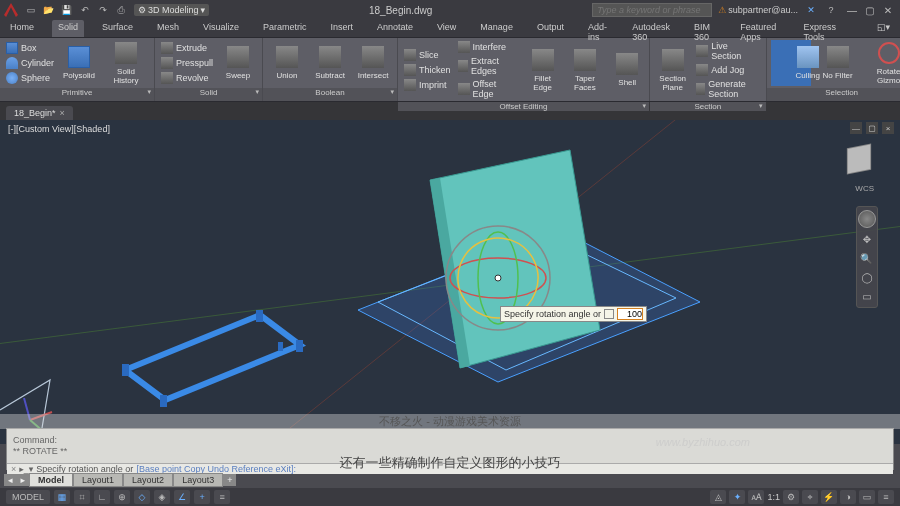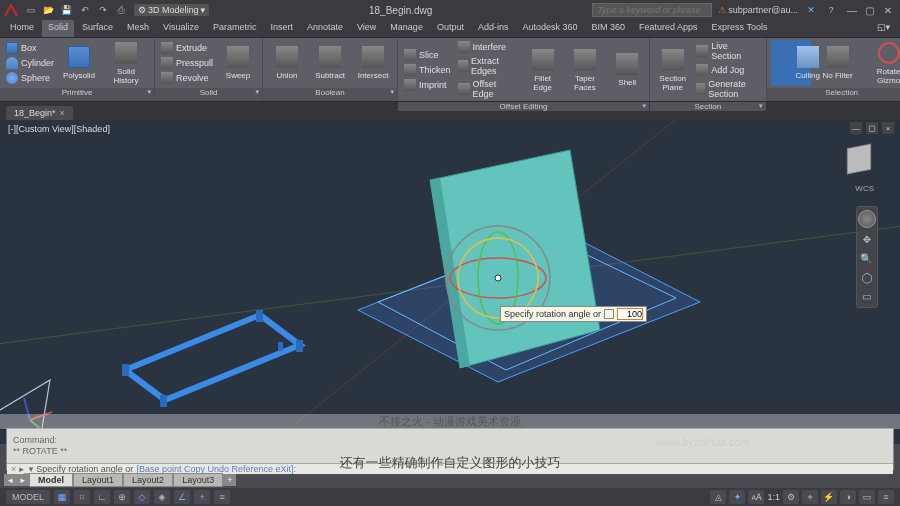--- a/index.html
+++ b/index.html
@@ -12,21 +12,21 @@
 .qat { display:flex; gap:4px; }
 .qat-btn { width:14px; height:14px; display:flex; align-items:center; justify-content:center; color:#bbb; font-size:9px; cursor:pointer; }
 .workspace { background:#555; border-radius:2px; padding:1px 4px; font-size:9px; display:flex; align-items:center; gap:2px; }
 .titlebar-center { flex:1; text-align:center; color:#ccc; font-size:10px; }
 .search-box { width:120px; height:14px; background:#555; border:1px solid #666; color:#999; font-size:9px; padding:0 4px; font-style:italic; }
 .signin { color:#ccc; font-size:9px; display:flex; align-items:center; gap:2px; }
 .win-controls { display:flex; gap:2px; margin-left:auto; }
 .win-btn { width:16px; height:14px; display:flex; align-items:center; justify-content:center; color:#bbb; cursor:pointer; }
 
 
-.ribbon-tabs { height:18px; background:#3a3a40; display:flex; padding:0 4px; gap:2px; border-bottom:1px solid #2a2a30; }
+.ribbon-tabs { height:18px; background:#3a3a40; display:flex; padding:0 4px; gap:12px; border-bottom:1px solid #2a2a30; }
 .rtab { padding:2px 6px; font-size:9px; color:#ccc; cursor:pointer; }
 .rtab.active { background:#5e5e66; border-radius:2px 2px 0 0; }
 
 
 .ribbon { height:64px; background:#5e5e66; display:flex; border-bottom:1px solid #2a2a30; }
 .panel { border-right:1px solid #4a4a50; display:flex; flex-direction:column; }
 .panel-body { flex:1; display:flex; align-items:center; padding:2px 4px; gap:3px; }
 .panel-title { height:16px; text-align:center; font-size:8px; color:#ccc; background:#525258; position:relative; }
 .panel-title::after { content:"▾"; position:absolute; right:3px; font-size:7px; color:#bbb; }
 .vstack { display:flex; flex-direction:column; gap:1px; }

